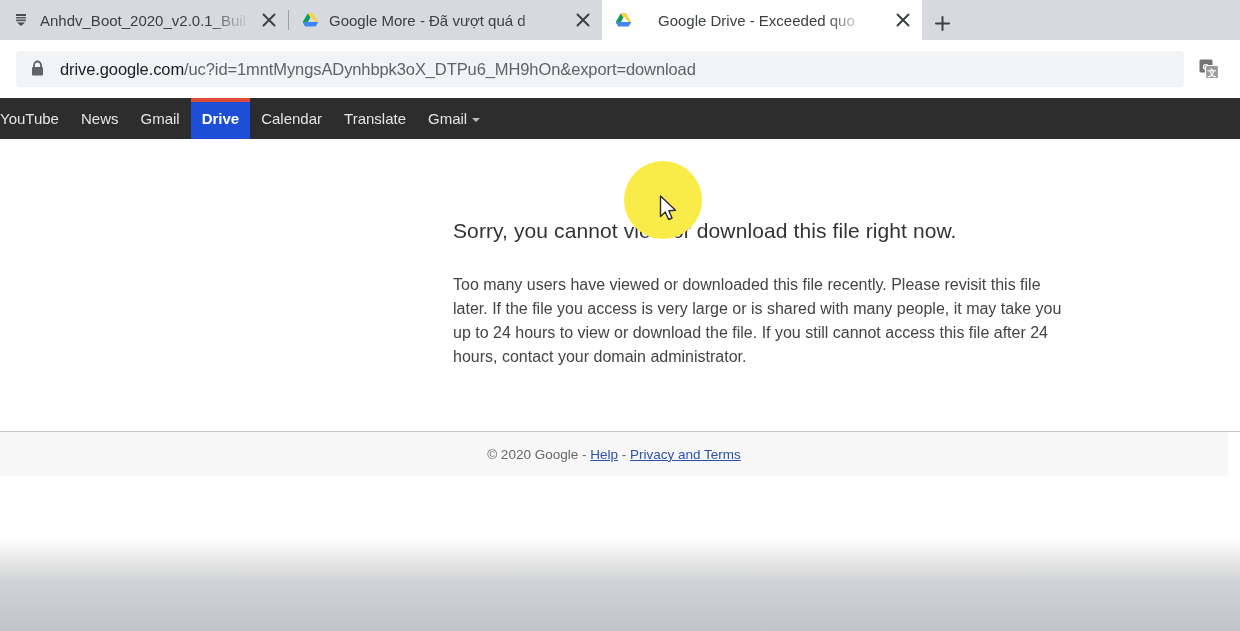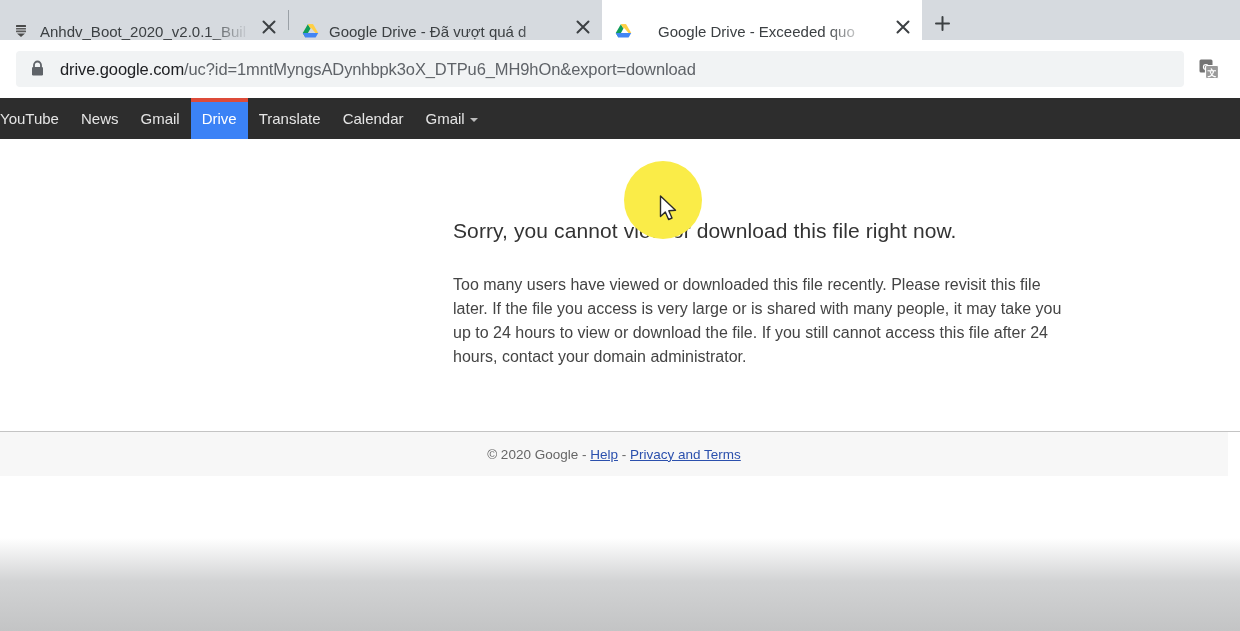--- a/index.html
+++ b/index.html
@@ -25,21 +25,21 @@
     background: #d6dadf;
     display: flex;
     align-items: flex-end;
     position: relative;
     flex: 0 0 auto;
   }
 
   .tab {
     height: 40px;
     display: flex;
-    align-items: flex-end;
+    align-items: center;
     padding: 0 6px 0 12px;
     position: relative;
     min-width: 0;
     margin-top: 22px;
   }
   .tab.inactive { background: #d6dadf; }
   .tab.active { background: #ffffff; }
 
   .tab-sep {
     width: 1px;
@@ -137,22 +137,22 @@
     padding: 0 11px;
     line-height: 41px;
     height: 41px;
     cursor: pointer;
     white-space: nowrap;
     position: relative;
   }
   .gbar-item:first-child { padding-left: 0; }
   .gbar-item.active {
     color: #ffffff;
-    font-weight: normal;
-    background: #3b82f6;
+    font-weight: bold;
+    background: #1d4ed8;
   }
   .gbar-item.active::before {
     content: "";
     position: absolute;
     top: 0; left: 0; right: 0;
     height: 4px;
     background: #dd4b39;
   }
   .gbar-caret {
     display: inline-block;
@@ -275,21 +275,21 @@
 
     <div class="tab inactive" style="width:313px;">
       <span class="tab-favicon">
         <svg width="17" height="16" viewBox="0 0 18 16">
           <path d="M6.2 0.8 L11.8 0.8 L17.2 10.2 L14.4 10.2 Z" fill="#ffcf44"></path>
           <path d="M6.2 0.8 L0.8 10.2 L3.6 14.8 L9.0 5.4 Z" fill="#0f9d58"></path>
           <path d="M0.8 10.2 L17.2 10.2 L14.4 14.8 L3.6 14.8 Z" fill="#4285f4"></path>
           <path d="M6.2 0.8 L11.8 0.8 L9.0 5.4 Z" fill="#ffcf44"></path>
         </svg>
       </span>
-      <span class="tab-title">Google Drive - Đã vượt quá d</span>
+      <span class="tab-title">Google More - Đã vượt quá d</span>
       <span class="tab-close">
         <svg width="14" height="14" viewBox="0 0 14 14">
           <path d="M1.5 1.5 L12.5 12.5 M12.5 1.5 L1.5 12.5" stroke="#3c4043" stroke-width="2" stroke-linecap="round"></path>
         </svg>
       </span>
     </div>
 
     <div class="tab active" style="width:320px;gap:16px;">
       <span class="tab-favicon">
         <svg width="17" height="16" viewBox="0 0 18 16">
@@ -334,22 +334,22 @@
         <text x="15" y="18.5" font-size="9" font-family="Liberation Sans, sans-serif" fill="#ffffff" text-anchor="middle" font-weight="bold">文</text>
       </svg>
     </div>
   </div>
 
   <div class="gbar">
     <div class="gbar-item">YouTube</div>
     <div class="gbar-item">News</div>
     <div class="gbar-item">Gmail</div>
     <div class="gbar-item active">Drive</div>
+    <div class="gbar-item">Calendar</div>
     <div class="gbar-item">Translate</div>
-    <div class="gbar-item">Calendar</div>
     <div class="gbar-item"><span>Gmail</span><span class="gbar-caret"></span></div>
   </div>
 
   <div class="content">
 
     <div class="message-wrap">
       <div class="headline">Sorry, you cannot view or download this file right now.</div>
       <div class="body-text">Too many users have viewed or downloaded this file recently. Please revisit this file later. If the file you access is very large or is shared with many people, it may take you up to 24 hours to view or download the file. If you still cannot access this file after 24 hours, contact your domain administrator.</div>
     </div>
 

